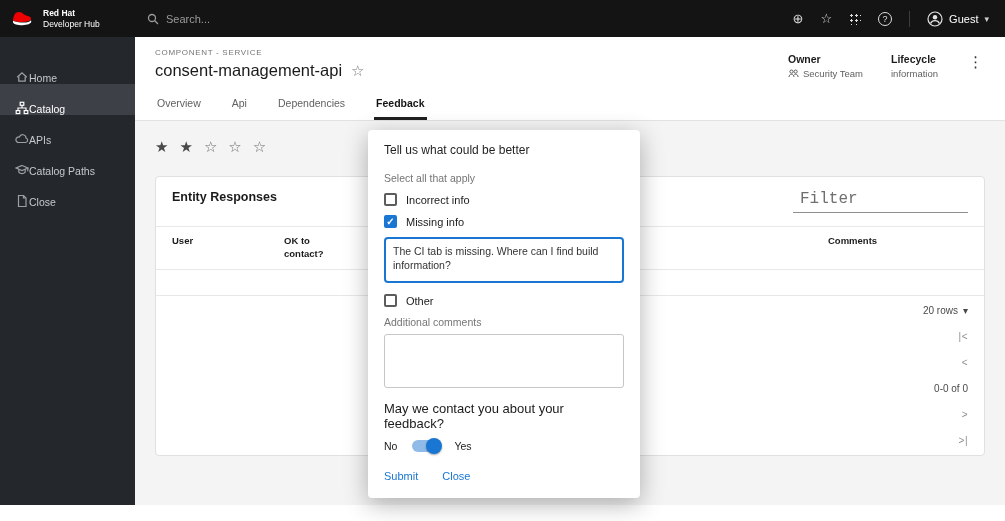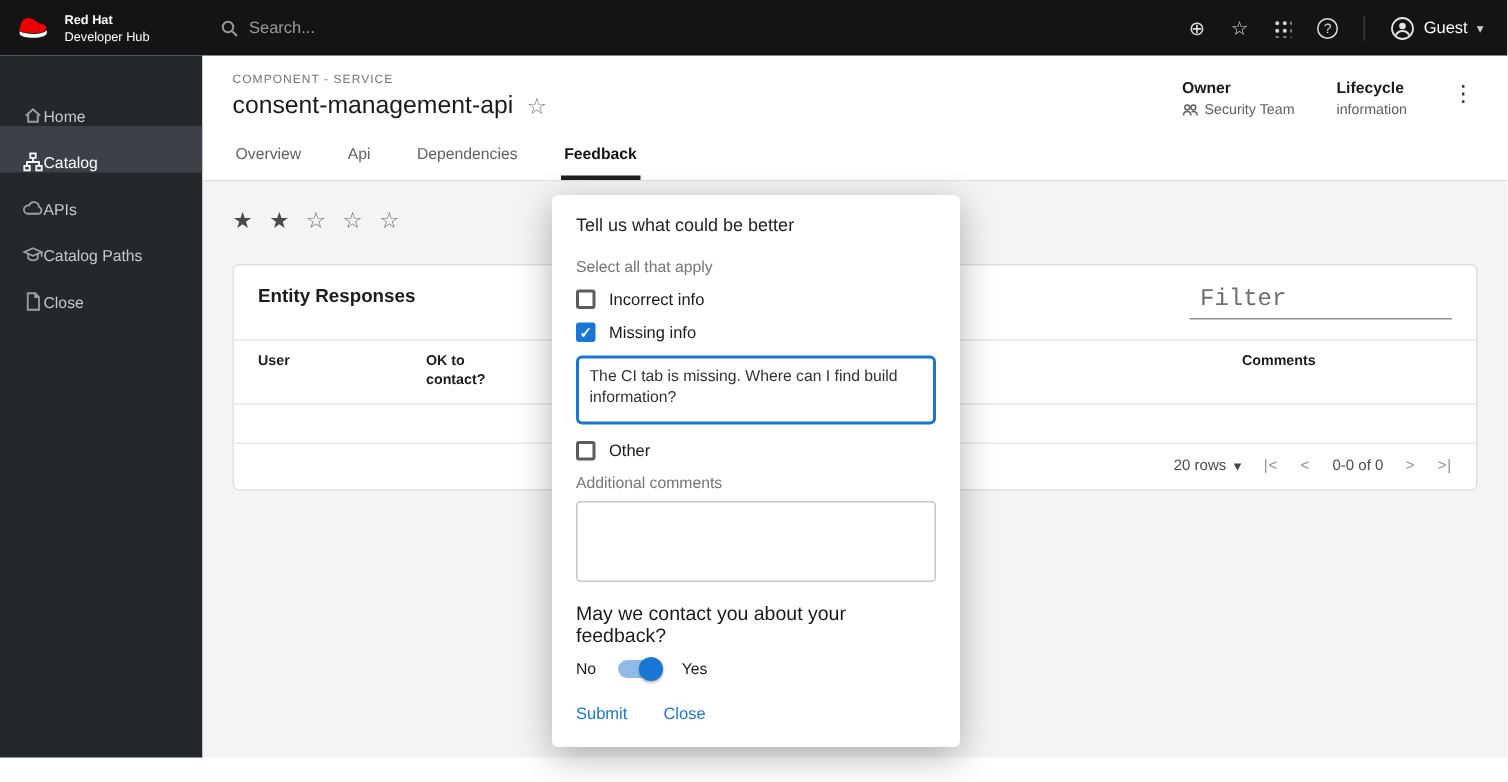--- a/index.html
+++ b/index.html
@@ -54,21 +54,21 @@
   .card-title { font-size:12.5px; font-weight:bold; color:#1b1b1b; }
   .filter { display:flex; align-items:center; gap:7px; border-bottom:1px solid #8f8f8f; padding-bottom:4px; width:175px; }
   .filter input { border:none; outline:none; font-size:16px; flex:1; color:#333; font-family:Liberation Mono, monospace; background:transparent; }
   .filter input::placeholder { color:#6f6f6f; }
   .filter-x { color:#555; font-size:11px; cursor:pointer; }
   .thead { display:flex; border-top:1px solid #e8e8e8; border-bottom:1px solid #e8e8e8; padding:8px 16px; font-size:9.5px; font-weight:bold; color:#1b1b1b; line-height:1.35; }
   .col-user { width:112px; }
   .col-ok { width:60px; }
   .col-comments { margin-left:auto; width:140px; }
   .tbody-empty { height:26px; border-bottom:1px solid #e8e8e8; }
-  .pagination { display:flex; justify-content:flex-end; align-items:flex-start; gap:15px; padding:9px 16px; font-size:10px; color:#4a4a4a; }
+  .pagination { display:flex; justify-content:flex-end; align-items:flex-end; gap:15px; padding:9px 16px; font-size:10px; color:#4a4a4a;flex-direction:column; }
   .rows-select { display:flex; align-items:center; gap:5px; cursor:pointer; }
   .pg-ctrl { cursor:pointer; color:#8f8f8f; letter-spacing:.5px; }
   .pg-range { color:#4a4a4a; }
 
   
   .modal { position:absolute; left:368px; top:130px; width:272px; background:#fff; border-radius:4px;
            box-shadow:0 6px 24px rgba(0,0,0,.3); padding:13px 16px 16px 16px; z-index:20; color:#1b1b1b; }
   .modal-title { font-size:12px; color:#1f1f1f; margin-bottom:15px; }
   .modal-subtitle { font-size:10.5px; color:#757575; margin-bottom:9px; }
   .check-row { display:flex; align-items:center; gap:9px; margin-bottom:9px; cursor:pointer; font-size:11px; }

